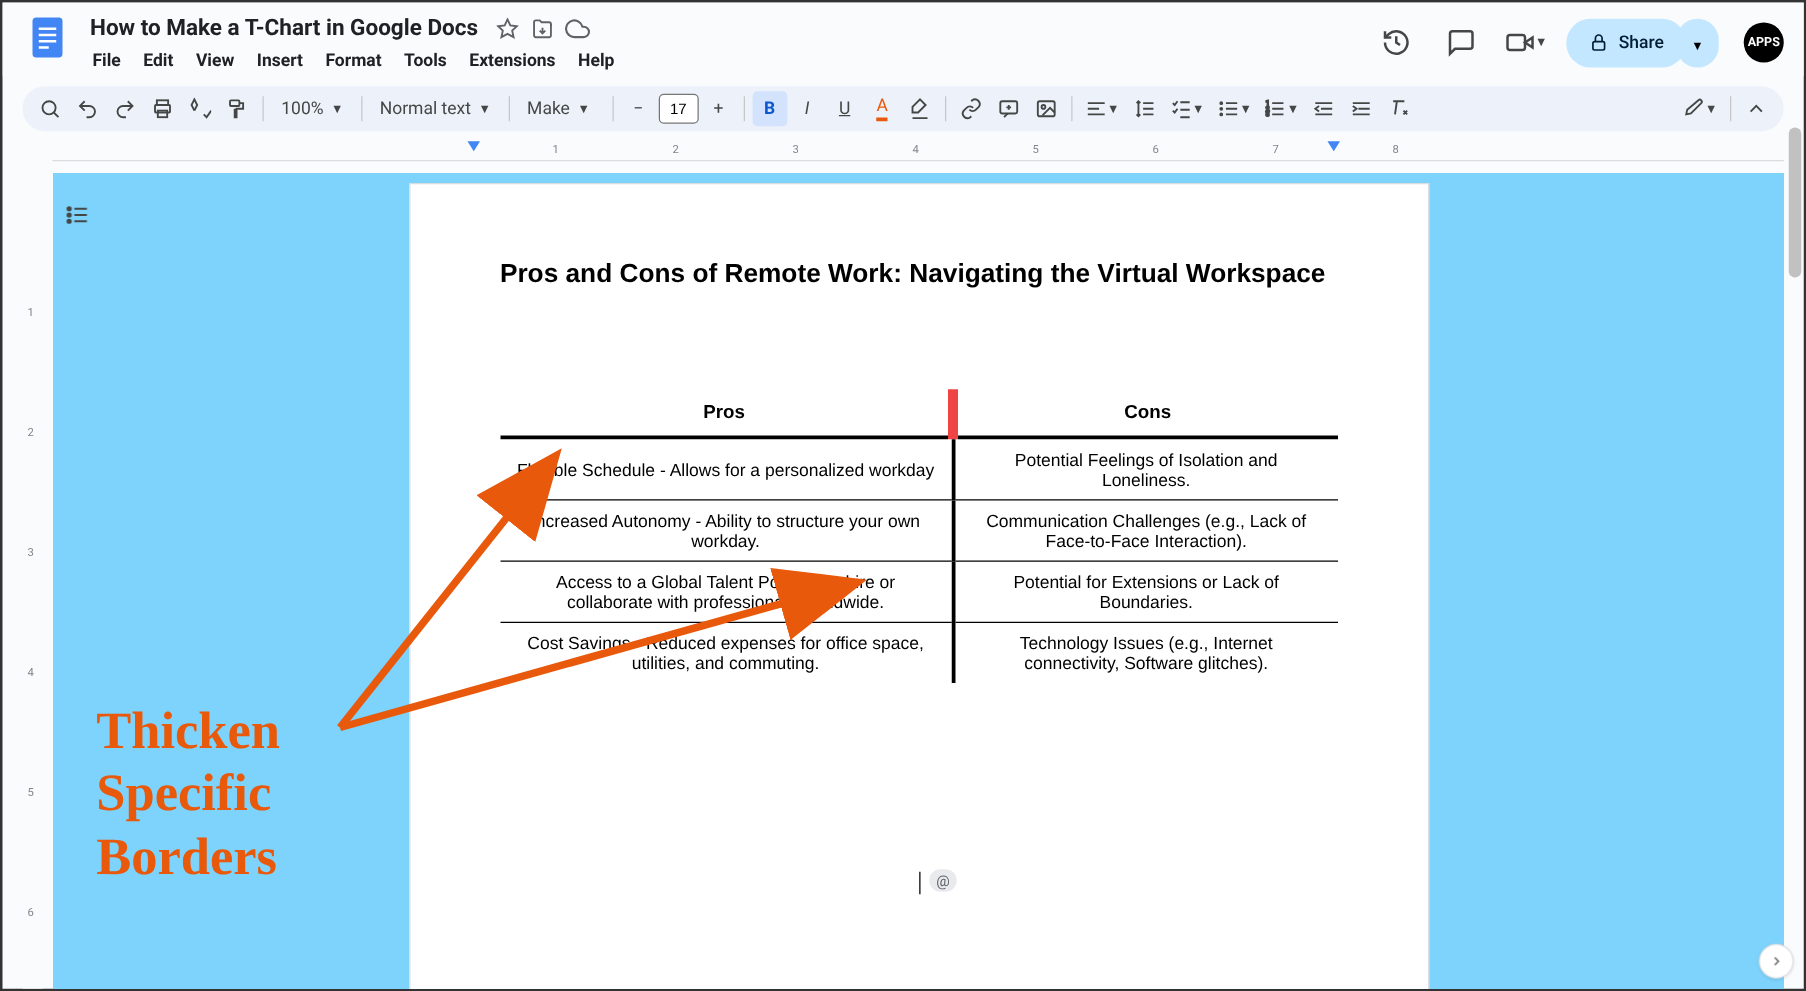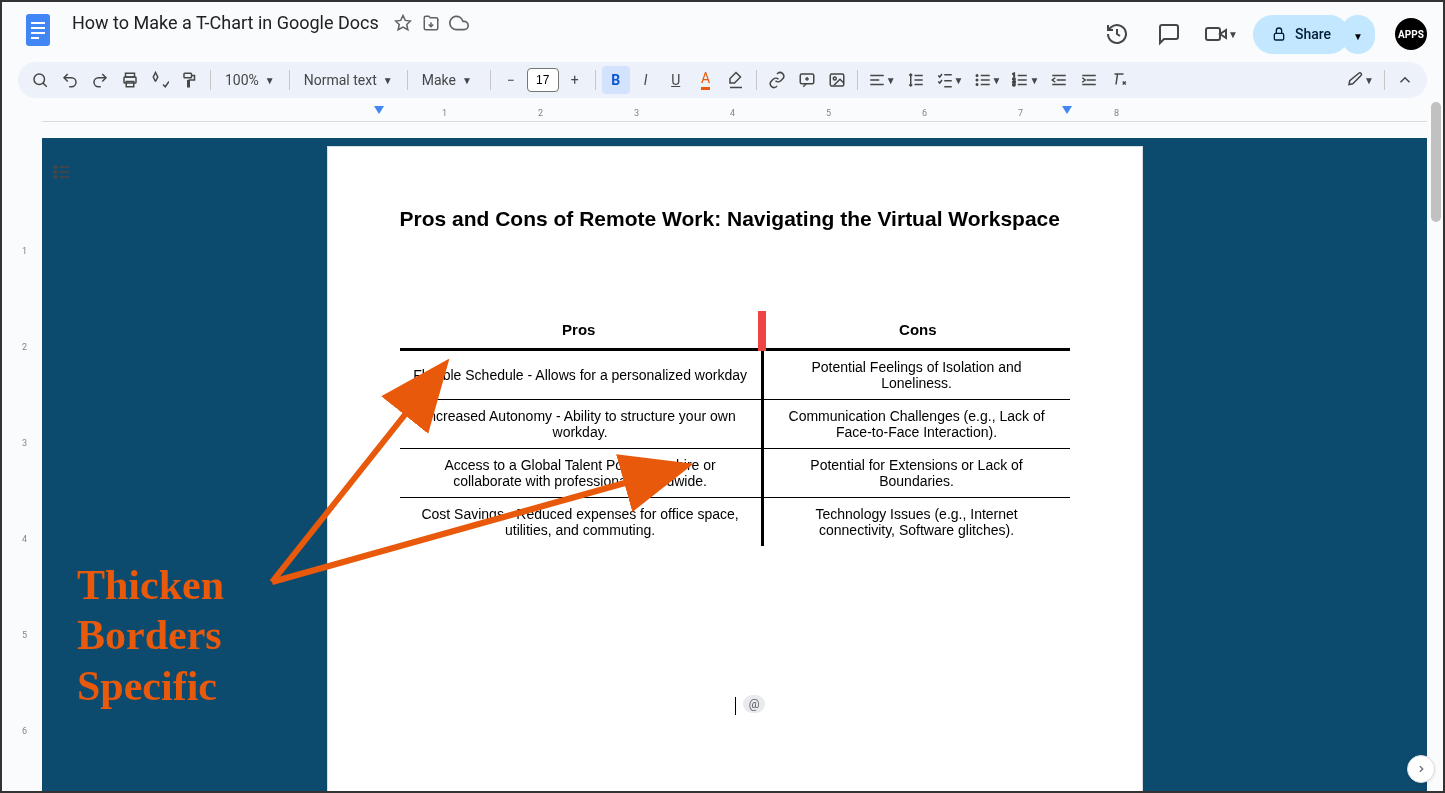--- a/index.html
+++ b/index.html
@@ -2,21 +2,21 @@
 <html><head>
 <meta charset="utf-8">
 <style>
 * { margin: 0; padding: 0; box-sizing: border-box; }
 body { font-family: 'Google Sans', Roboto, Arial, sans-serif; background: #f9fbfd; overflow: hidden; width: 1445px; height: 793px; position: relative; border: 2px solid #333; }
 
 
 .header { background: #f9fbfd; padding: 8px 16px 0; display: flex; align-items: flex-start; }
 .docs-logo { width: 40px; height: 40px; display: flex; align-items: center; justify-content: center; margin-right: 8px; cursor: pointer; }
 .docs-logo svg { width: 36px; height: 36px; }
-.title-area { flex: 1; }
+.title-area { flex: 1; font-weight: bold; }
 .title-row { display: flex; align-items: center; gap: 8px; }
 .doc-title { font-size: 18px; color: #202124; padding: 2px 6px; border-radius: 4px; }
 .title-icon { width: 20px; height: 20px; color: #5f6368; cursor: pointer; display: flex; align-items: center; justify-content: center; }
 .menu-row { display: flex; gap: 2px; margin-top: 2px; }
 .menu-item { padding: 4px 8px; font-size: 14px; color: #202124; cursor: pointer; border-radius: 4px; }
 .header-right { display: flex; align-items: center; gap: 12px; padding-top: 4px; }
 .header-icon { width: 40px; height: 40px; display: flex; align-items: center; justify-content: center; color: #444746; cursor: pointer; border-radius: 50%; }
 .share-btn { background: #c2e7ff; color: #001d35; border-radius: 40px; padding: 10px 18px; font-size: 14px; font-weight: 500; display: flex; align-items: center; gap: 8px; cursor: pointer; }
 .share-dropdown { background: #c2e7ff; border-radius: 40px; padding: 10px 12px; margin-left: -8px; cursor: pointer; }
 .avatar { width: 32px; height: 32px; border-radius: 50%; background: #000; color: #fff; display: flex; align-items: center; justify-content: center; font-size: 10px; font-weight: bold; margin-left: 8px; }
@@ -33,21 +33,21 @@
 .text-color-A { position: relative; }
 
 
 .ruler-h { height: 16px; background: #f9fbfd; margin: 0 16px 0 40px; position: relative; border-bottom: 1px solid #dadce0; font-size: 9px; color: #80868b; }
 .ruler-h .tick { position: absolute; top: 2px; }
 .ruler-v { position: absolute; left: 16px; top: 140px; width: 16px; bottom: 0; background: #f9fbfd; font-size: 9px; color: #80868b; }
 .ruler-v .tick { position: absolute; left: 4px; }
 .margin-marker { position: absolute; top: 0; width: 0; height: 0; border-left: 5px solid transparent; border-right: 5px solid transparent; border-top: 8px solid #4285f4; }
 
 
-.doc-container { position: absolute; left: 40px; right: 16px; top: 136px; bottom: 0; overflow: auto; background: #0c4a6e; }
+.doc-container { position: absolute; left: 40px; right: 16px; top: 136px; bottom: 0; overflow: auto; background: #7dd3fc; }
 .page { width: 816px; min-height: 650px; background: #fff; margin: 8px auto; border: 1px solid #dadce0; padding: 60px 72px; position: relative; }
 .doc-heading { font-size: 21px; font-weight: bold; font-family: Arial; color: #000; margin-bottom: 80px; }
 
 
 .tchart { width: 100%; border-collapse: collapse; font-family: Arial; }
 .tchart th { font-size: 15px; font-weight: bold; padding: 10px; text-align: center; border-bottom: 3px solid #000; }
 .tchart th:first-child { border-right: 8px solid #ef4444; }
 .tchart td { font-size: 14px; padding: 8px 12px; text-align: center; border-bottom: 1px solid #000; vertical-align: middle; }
 .tchart td:first-child { border-right: 3px solid #000; }
 .tchart tr:last-child td { border-bottom: none; }
@@ -96,20 +96,30 @@
             <path d="M3 7V5a2 2 0 0 1 2-2h4l2 2h8a2 2 0 0 1 2 2v2"></path>
             <path d="M3 7v12a2 2 0 0 0 2 2h14a2 2 0 0 0 2-2V7"></path>
             <path d="M12 11v6m-3-3 3 3 3-3"></path>
           </svg>
         </span>
       <span class="title-icon">
           <svg width="20" height="20" viewBox="0 0 24 24" fill="none" stroke="currentColor" stroke-width="2">
             <path d="M18 10h-1.26A8 8 0 1 0 9 20h9a5 5 0 0 0 0-10z"></path>
           </svg>
         </span>
+    </div>
+    <div class="menu-row">
+      <span class="menu-item">File</span>
+      <span class="menu-item">Edit</span>
+      <span class="menu-item">View</span>
+      <span class="menu-item">Insert</span>
+      <span class="menu-item">Format</span>
+      <span class="menu-item">Tools</span>
+      <span class="menu-item">Extensions</span>
+      <span class="menu-item">Help</span>
     </div>
   </div>
   <div class="header-right">
     <div class="header-icon">
         <svg width="24" height="24" viewBox="0 0 24 24" fill="none" stroke="currentColor" stroke-width="2">
           <path d="M3 12a9 9 0 1 0 3-6.7L3 8"></path>
           <path d="M3 3v5h5"></path>
           <path d="M12 7v5l3 2"></path>
         </svg>
       </div>
@@ -378,21 +388,21 @@
       <marker id="ah1" markerWidth="12" markerHeight="12" refX="10" refY="5" orient="auto">
         <polygon points="0 0, 12 5, 0 10" fill="#e8590c"></polygon>
       </marker>
     </defs>
   <line x1="20" y1="230" x2="190" y2="16" stroke="#e8590c" stroke-width="6" marker-end="url(#ah1)"></line>
   <line x1="20" y1="230" x2="430" y2="115" stroke="#e8590c" stroke-width="6" marker-end="url(#ah1)"></line>
 </svg>
 
 <div class="annotation" style="left:75px; top:558px">
   <div>Thicken</div>
+  <div>Specific</div>
   <div>Borders</div>
-  <div>Specific</div>
 </div>
 
 <div class="explore-btn">
   <svg width="14" height="14" viewBox="0 0 24 24" fill="none" stroke="#5f6368" stroke-width="2">
       <path d="m10 17 5-5-5-5"></path>
     </svg>
 </div>
 
 </body></html>

